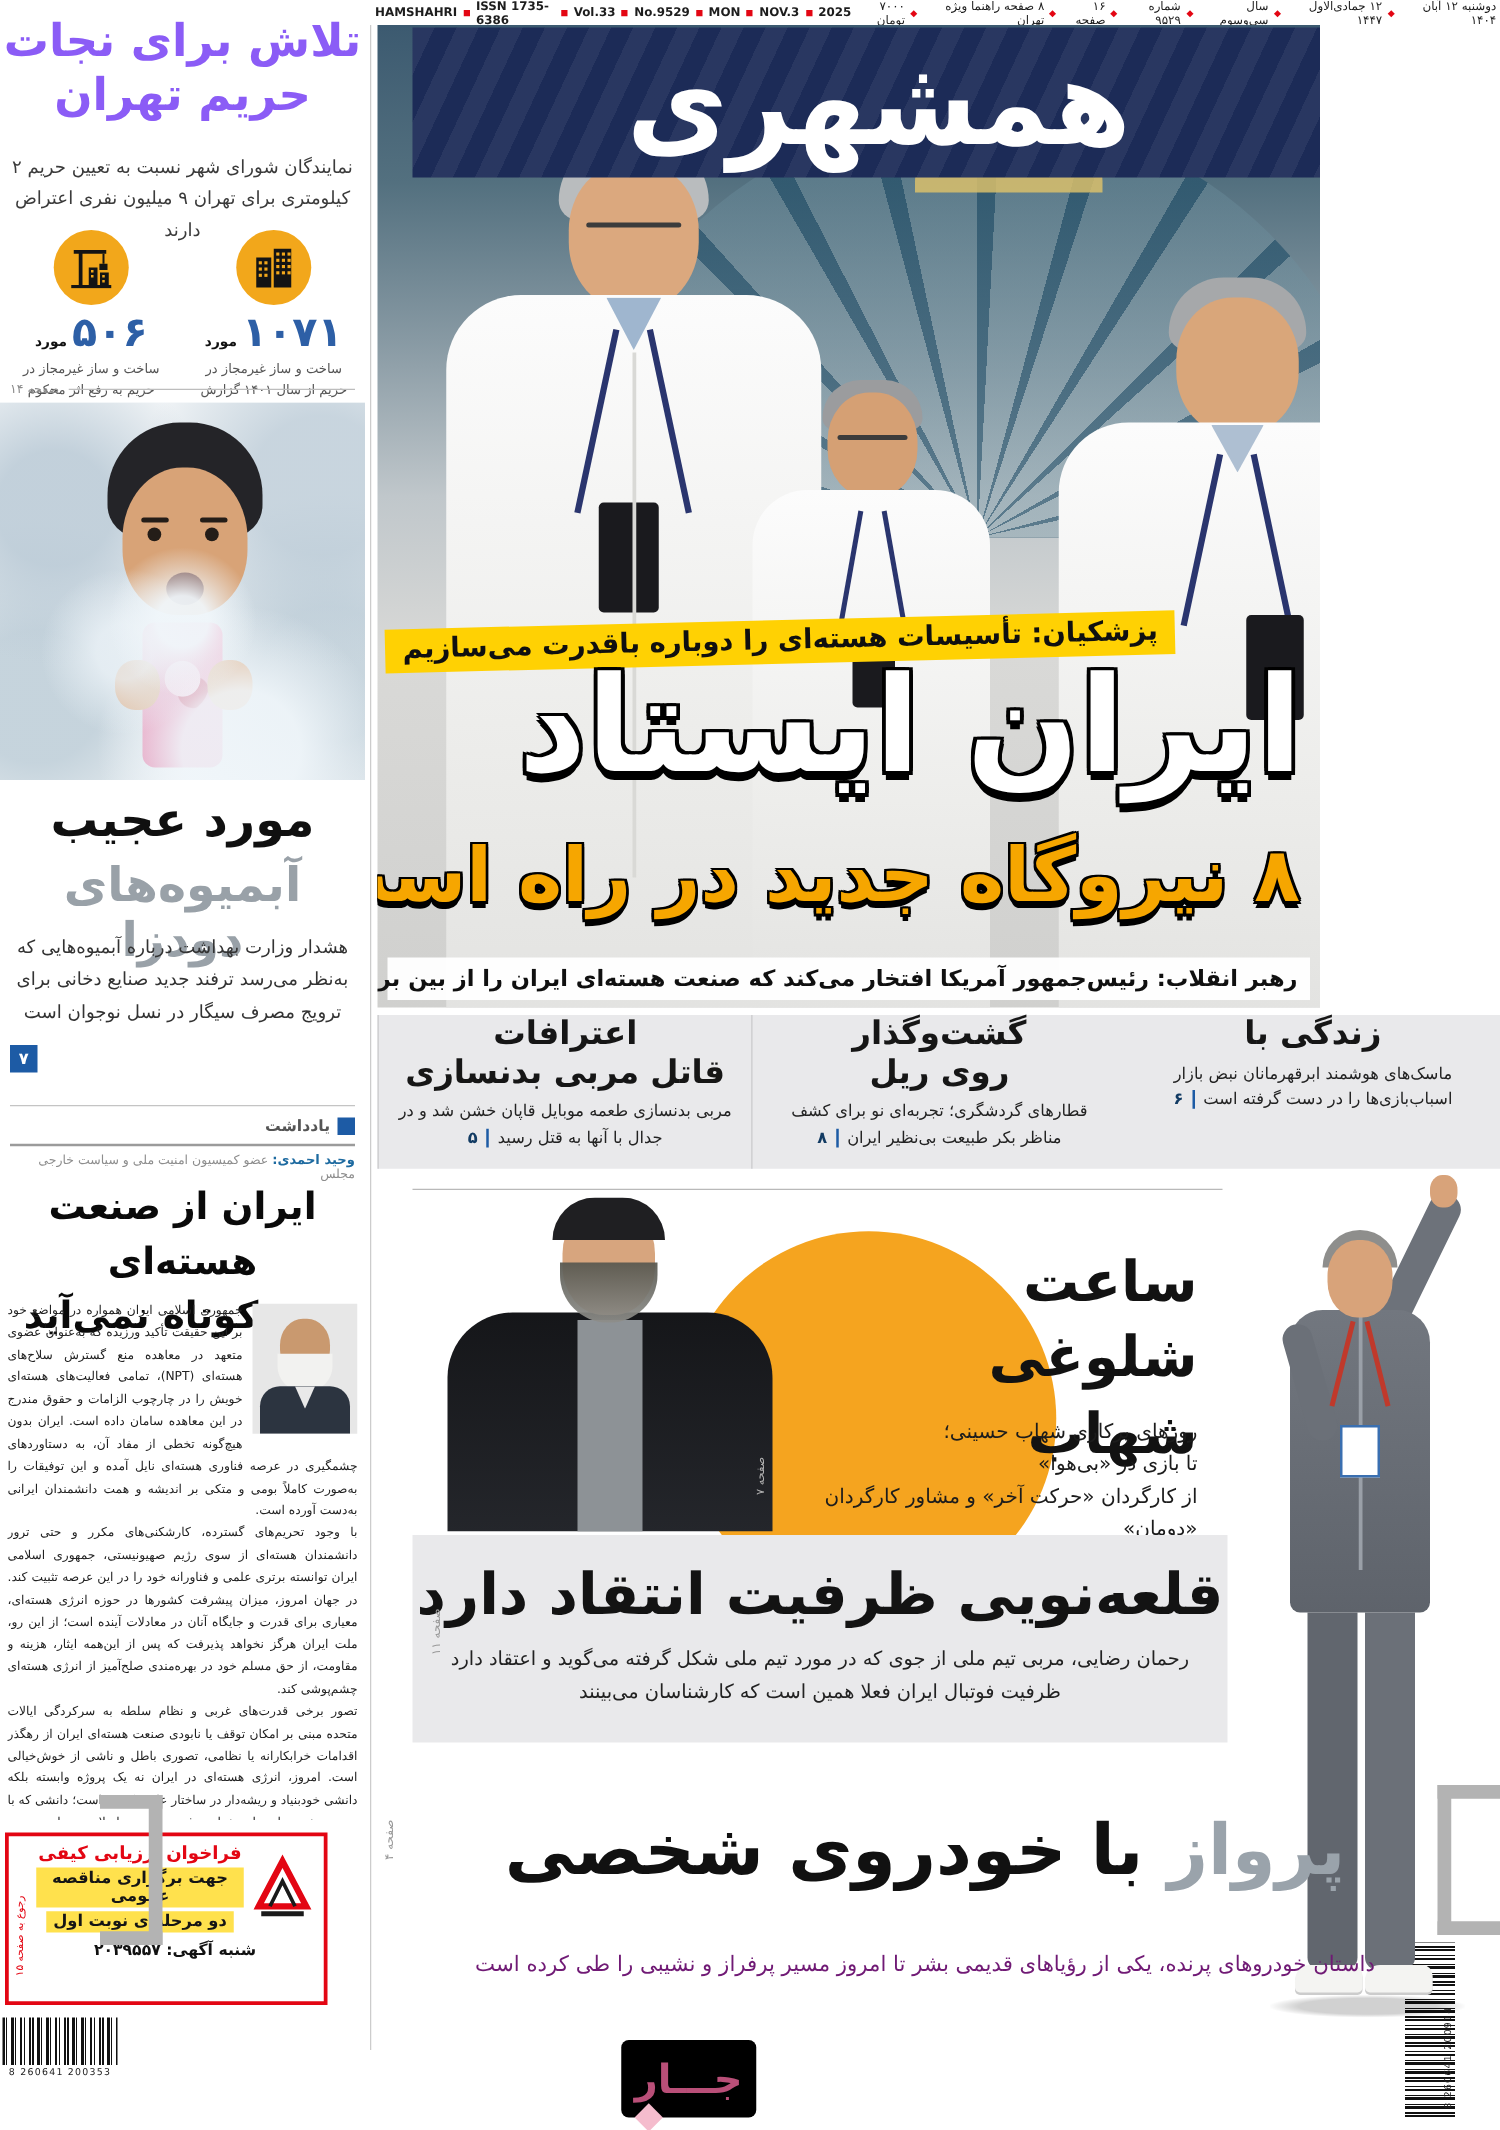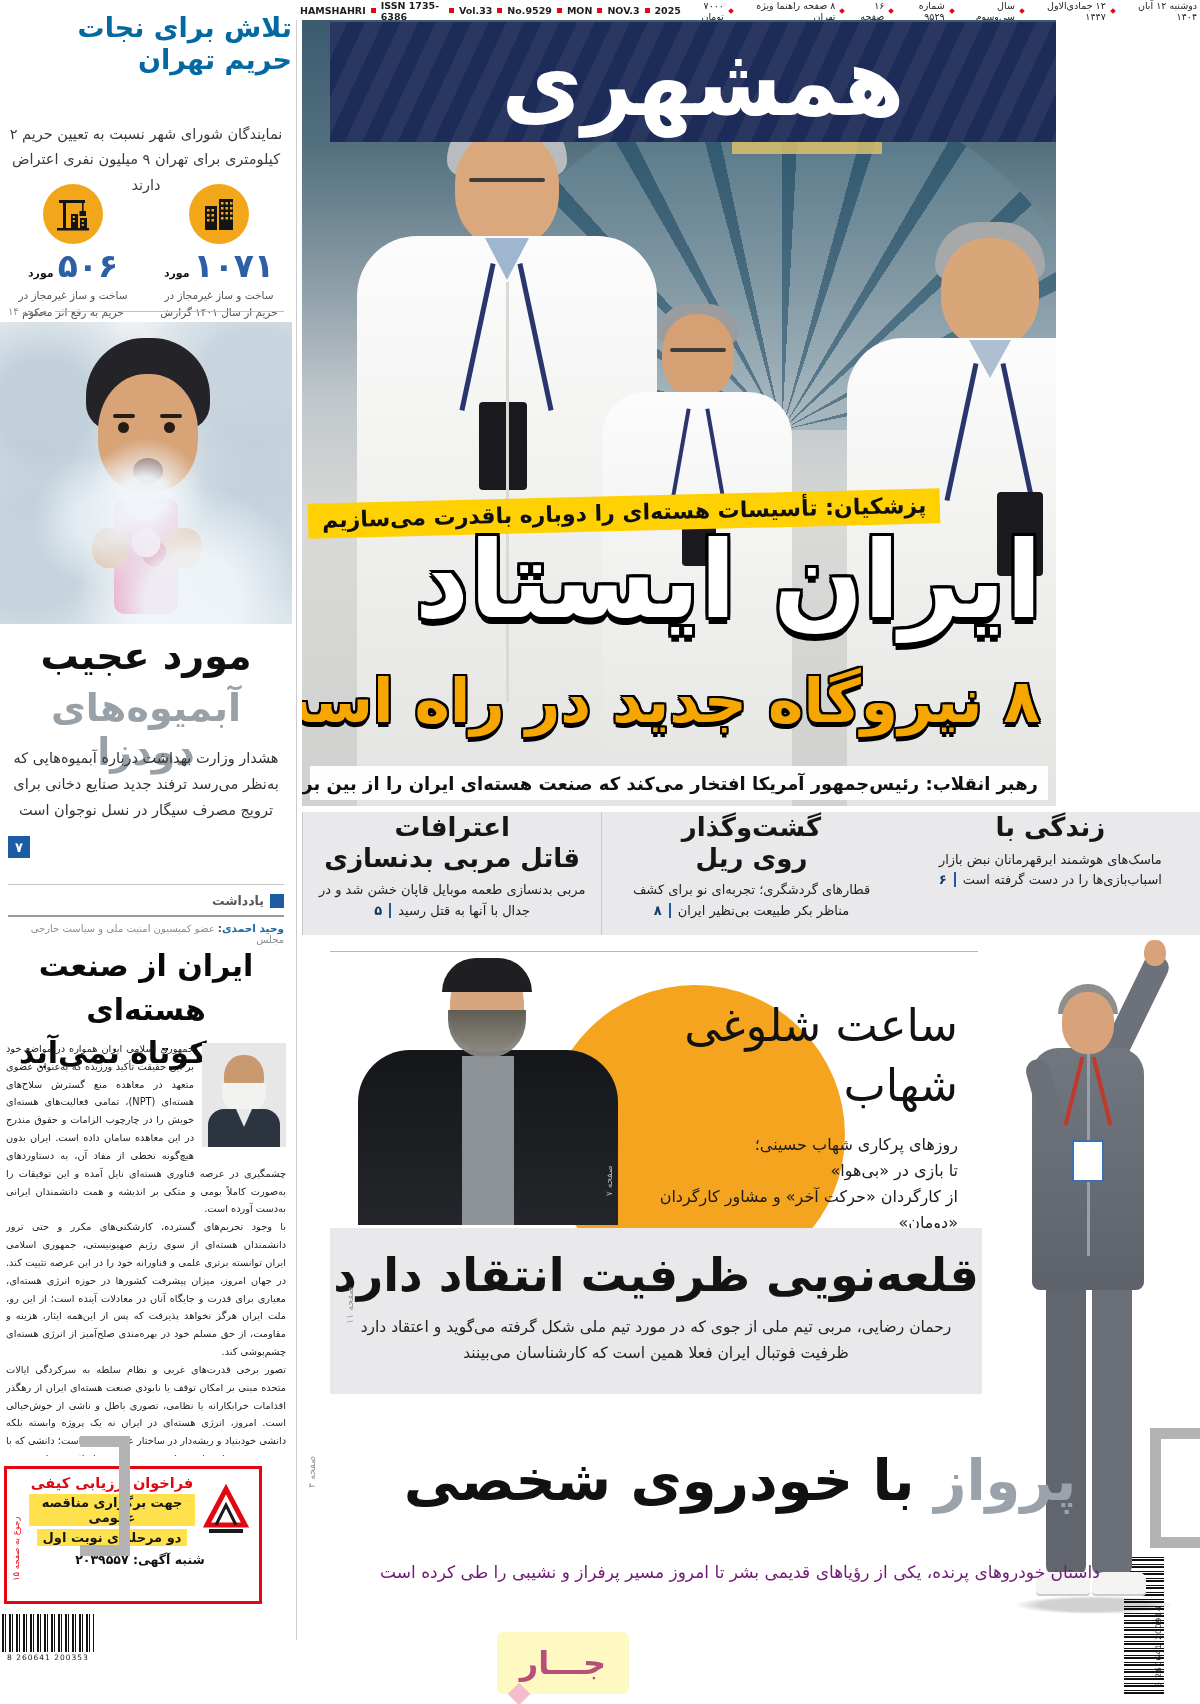--- a/index.html
+++ b/index.html
@@ -6,21 +6,21 @@
   html,body{background:#888}
   body{font-family:"DejaVu Sans",sans-serif}
   .page{position:relative;width:1200px;height:1704px;margin:0 auto;background:#fff;overflow:hidden}
   
   .topbar{position:absolute;left:300px;top:3px;width:897px;height:15px;display:flex;justify-content:space-between;align-items:center;font-size:9.5px;color:#1d1d1d}
   .topbar .en{display:flex;align-items:center;gap:5px;font-weight:bold}
   .topbar .fa-items{display:flex;direction:rtl;align-items:center;gap:5px;font-size:9.5px}
   .sq{width:5px;height:5px;background:#e30613;display:inline-block;flex:none}
   .dm{width:4px;height:4px;transform:rotate(45deg)}
   
-  .harim-title{position:absolute;left:0;top:12px;width:292px;direction:rtl;font-weight:bold;font-size:27px;line-height:1.2;color:#0369a1}
+  .harim-title{position:absolute;left:0;top:12px;width:292px;text-align:center;direction:rtl;font-weight:bold;font-size:36px;line-height:1.2;color:#8b5cf6}
   .harim-sub{position:absolute;left:6px;top:122px;width:280px;text-align:center;direction:rtl;font-size:14.5px;line-height:1.75;color:#3b3b3b}
   .stats{position:absolute;left:0;top:184px;width:292px;display:flex;direction:rtl}
   .stat{width:50%;display:flex;flex-direction:column;align-items:center}
   .stat-circle{width:60px;height:60px;border-radius:50%;background:#f2a71b;display:flex;align-items:center;justify-content:center}
   .stat-num{margin-top:4px;font-size:33px;font-weight:bold;color:#2d5fa6;line-height:1.1;direction:rtl;display:flex;align-items:baseline;gap:4px}
   .stat-unit{font-size:11px;color:#111;font-weight:bold}
   .stat-desc{margin-top:3px;width:132px;font-size:10.5px;color:#555;text-align:center;line-height:1.6;direction:rtl}
   .pageref-row{position:absolute;left:8px;top:306px;width:276px;display:flex;align-items:center;gap:8px}
   .pageref-row .t{font-size:10px;color:#8a8a8a}
   .pageref-row .ln{flex:1;height:1px;background:#bdbdbd}
@@ -109,21 +109,21 @@
   .brief-page{color:#123b63;font-weight:bold;border-right:2px solid #1d5ba5;padding-right:7px;margin-right:7px}
   
   .hr3{position:absolute;left:330px;top:951px;width:648px;height:1px;background:#b9b9b9}
   .shahab-circle{position:absolute;left:545px;top:985px;width:300px;height:300px;border-radius:50%;background:#f5a41f;z-index:1}
   .photo-shahab{position:absolute;left:330px;top:958px;width:316px;height:267px;overflow:hidden;z-index:2;background:transparent}
   .s-head{position:absolute;left:120px;top:6px;width:74px;height:88px;background:#d7a57e;border-radius:44%}
   .s-hair{position:absolute;left:112px;top:0;width:90px;height:34px;background:#1f1f22;border-radius:44px 44px 0 0}
   .s-beard{position:absolute;left:118px;top:52px;width:78px;height:48px;background:linear-gradient(180deg,#57574f,#8e8e8a);border-radius:0 0 38px 38px;opacity:.93}
   .s-body{position:absolute;left:28px;top:92px;width:260px;height:176px;background:linear-gradient(180deg,#151619,#24262b);border-radius:52px 52px 0 0}
   .s-scarf{position:absolute;left:132px;top:98px;width:52px;height:170px;background:#8d9296}
-  .shahab-title{position:absolute;left:640px;top:996px;width:318px;z-index:3;text-align:right;direction:rtl;font-size:45px;font-weight:normal;line-height:1.34;color:#121212}
+  .shahab-title{position:absolute;left:640px;top:996px;width:318px;z-index:3;text-align:right;direction:rtl;font-size:45px;font-weight:bold;line-height:1.34;color:#121212}
   .shahab-desc{position:absolute;left:600px;top:1132px;width:358px;z-index:3;text-align:right;direction:rtl;font-size:16px;line-height:1.62;color:#1c1c1c}
   .shahab-page{position:absolute;left:604px;top:1196px;z-index:3;font-size:9px;color:#b3b3b3;transform:rotate(-90deg);transform-origin:left top}
   
   .ghale-box{position:absolute;left:330px;top:1228px;width:652px;height:166px;background:#e9e9eb;z-index:4;text-align:center;direction:rtl}
   .ghale-title{margin-top:20px;font-size:46px;font-weight:bold;color:#131313;white-space:nowrap}
   .ghale-desc{margin-top:12px;font-size:15.5px;line-height:1.7;color:#222}
   .ghale-page{position:absolute;left:14px;top:96px;font-size:9.5px;color:#999;transform:rotate(-90deg);transform-origin:left top}
   .photo-ghale{position:absolute;left:988px;top:940px;width:212px;height:708px;overflow:hidden}
   .g-arm{position:absolute;left:132px;top:10px;width:26px;height:128px;background:#6d727a;border-radius:12px;transform:rotate(26deg)}
   .g-hand{position:absolute;left:156px;top:0;width:22px;height:26px;background:#d8a37a;border-radius:45%}
@@ -142,21 +142,21 @@
   .g-shadow{position:absolute;left:28px;top:656px;width:156px;height:18px;background:radial-gradient(ellipse,rgba(0,0,0,.18) 0 50%,transparent 72%)}
   
   .flight-page{position:absolute;left:306px;top:1488px;font-size:9.5px;color:#999;transform:rotate(-90deg);transform-origin:left top}
   .bracket{position:absolute;width:50px;height:120px;border:11px solid #b3b3b3}
   .bracket-left{left:80px;top:1436px;border-left:none}
   .bracket-right{left:1150px;top:1428px;border-right:none}
   .flight-title{position:absolute;left:340px;top:1448px;width:800px;text-align:center;direction:rtl;font-size:56px;font-weight:bold;white-space:nowrap;color:#111}
   .flight-accent{color:#9aa3ab}
   .flight-desc{position:absolute;left:340px;top:1562px;width:800px;text-align:center;direction:rtl;font-size:17px;color:#701a75}
   
-  .jar{position:absolute;left:497px;top:1632px;width:132px;height:62px;background:#fef9c3;border-radius:6px;display:flex;align-items:center;justify-content:center}
+  .jar{position:absolute;left:497px;top:1632px;width:108px;height:62px;background:#000000;border-radius:6px;display:flex;align-items:center;justify-content:center}
   .jar::after{content:'';position:absolute;left:14px;bottom:-8px;width:16px;height:16px;background:#f5bccd;transform:rotate(45deg)}
   .jar-label{color:#b94f78;font-size:32px;font-weight:bold;direction:rtl}
 </style>
 </head>
 <body>
 
 <div class="page">
 
   <div class="topbar">
     <div class="en">

